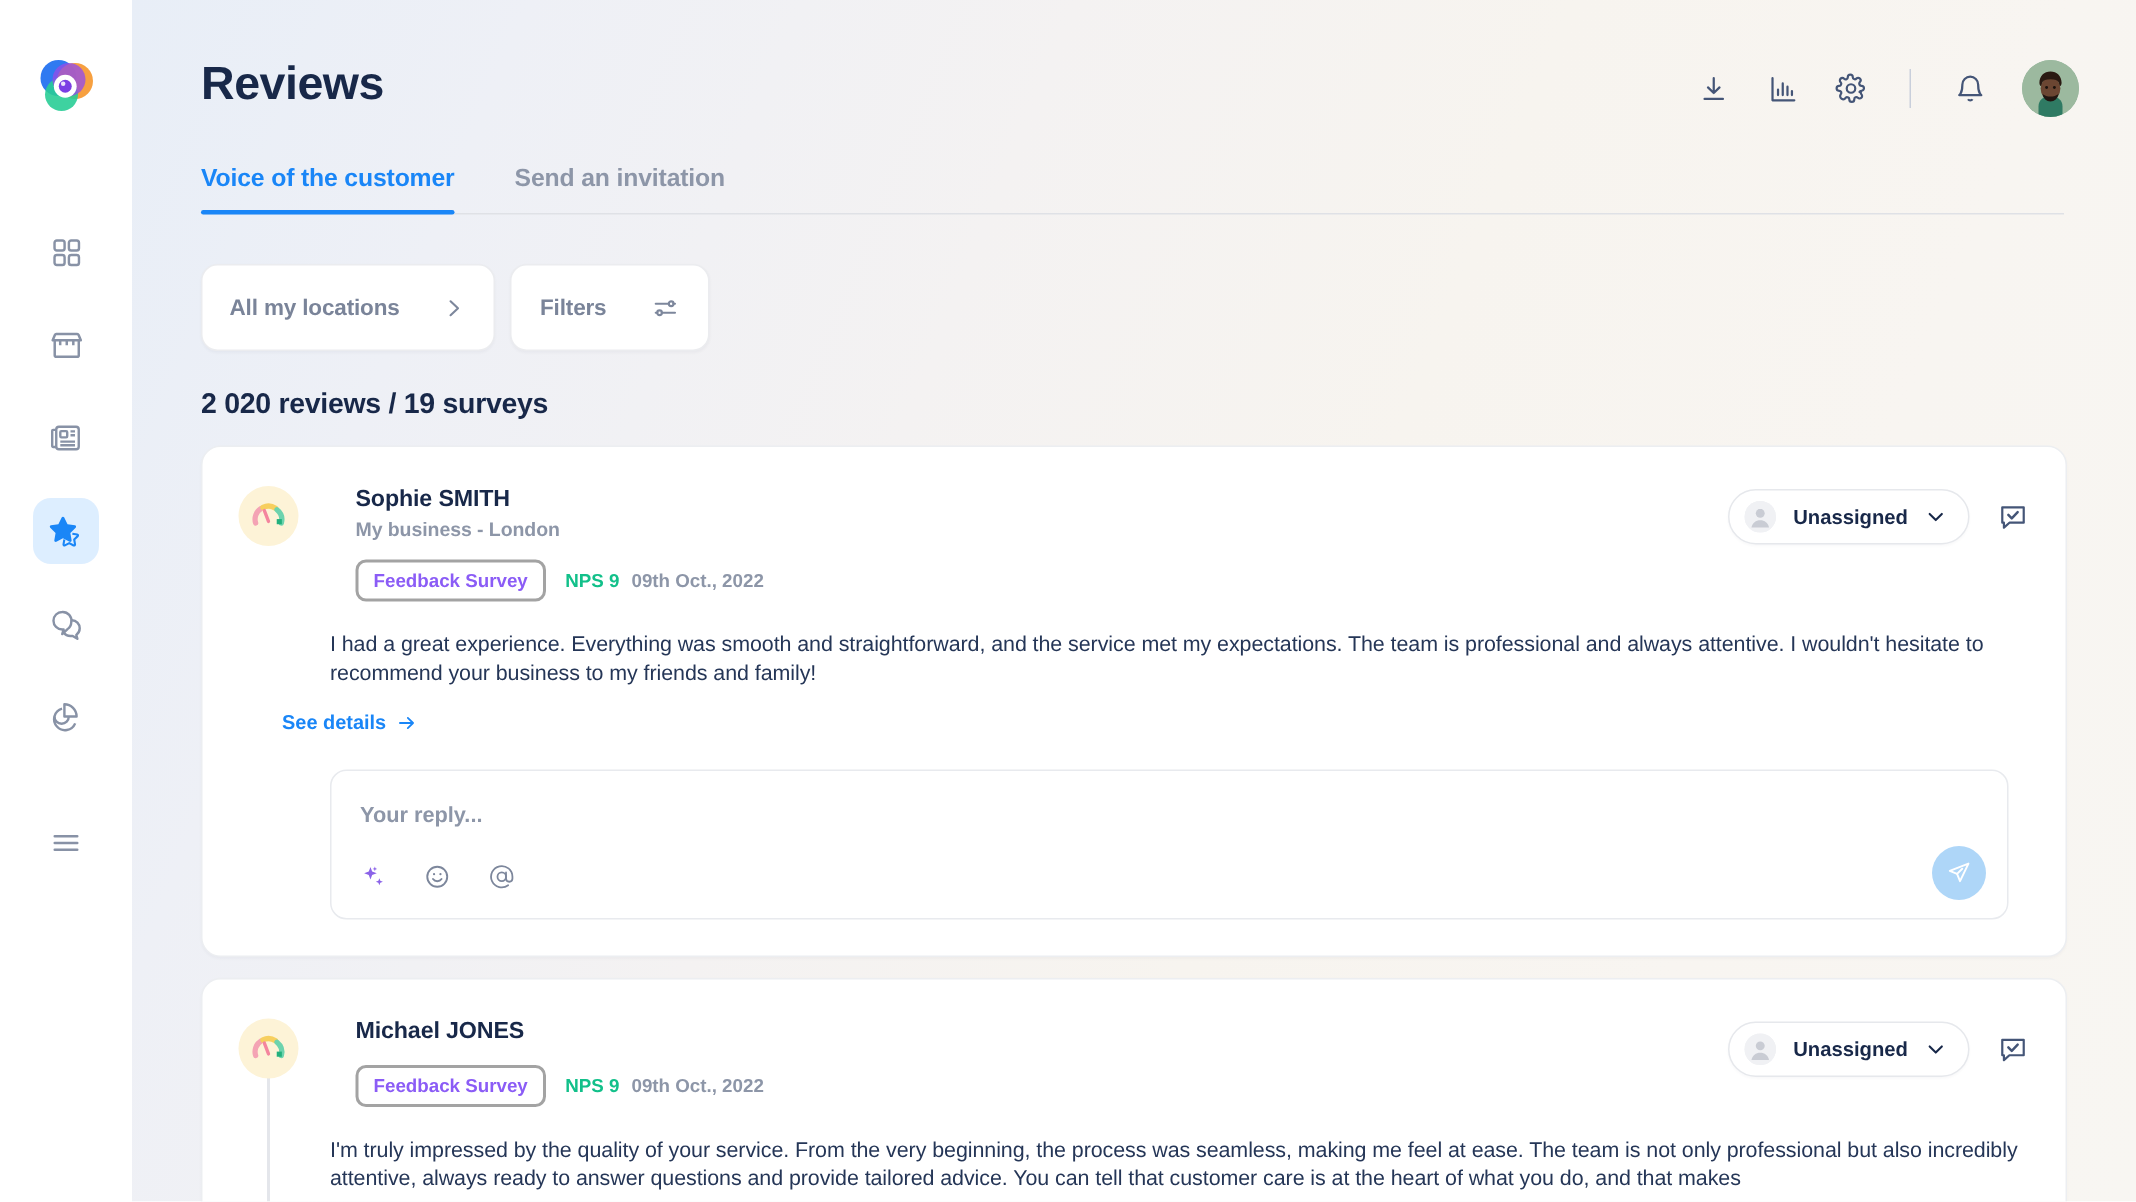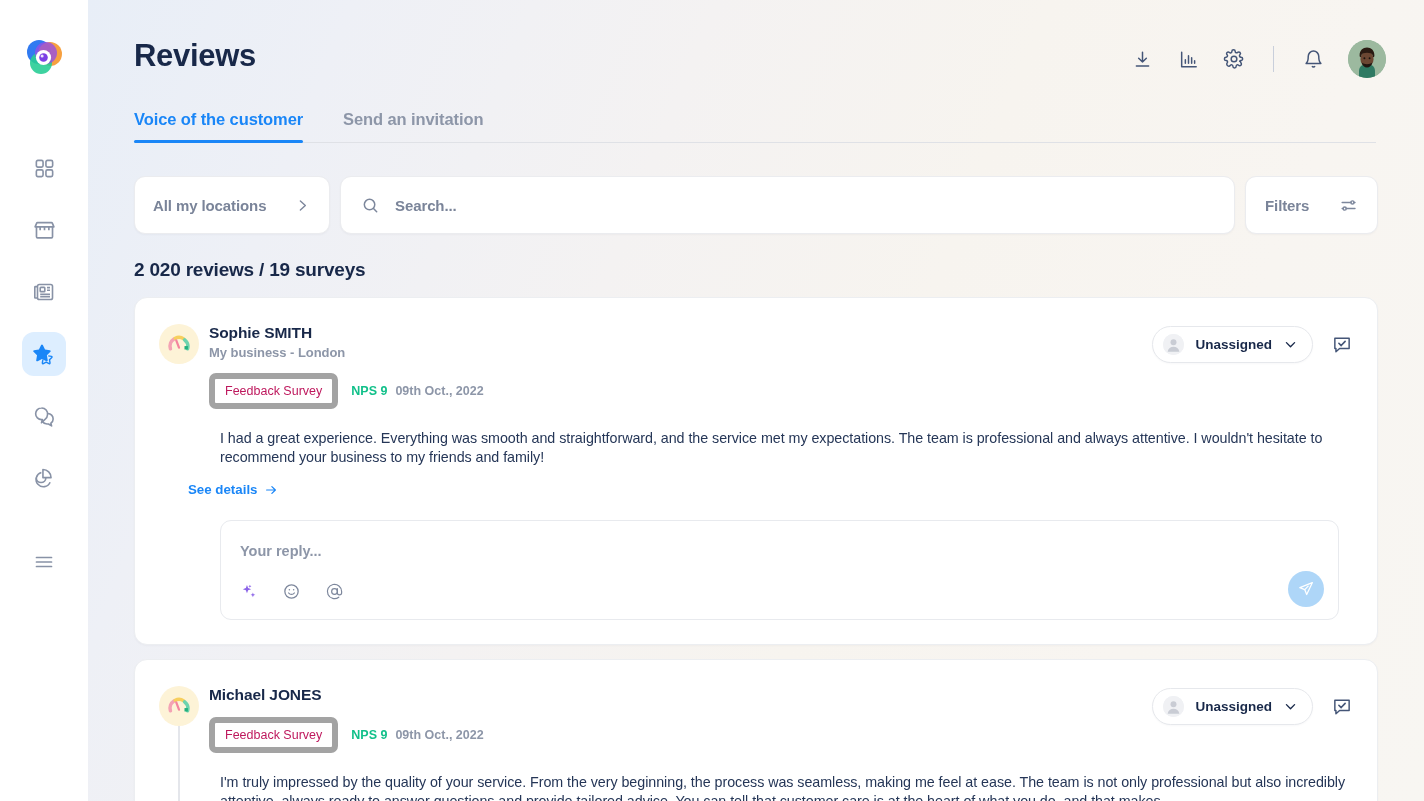--- a/index.html
+++ b/index.html
@@ -162,35 +162,35 @@
     flex: 0 0 auto;
     display: flex; align-items: center; justify-content: center;
     position: relative; z-index: 2;
   }
   .thread-line {
     position: absolute;
     left: 43px; top: 64px; bottom: -20px;
     width: 2px; background: #e4e6eb;
     border-radius: 1px;
   }
-  .card-head-text { margin-left: 10px; flex: 1; }
+  .card-head-text { margin-left: 38px; flex: 1; }
   .rev-name {
     font-size: 15.5px; font-weight: 700; color: #182849;
     letter-spacing: -0.1px;
   }
   .rev-biz {
     font-size: 13px; font-weight: 700; color: #8d96a8;
     margin-top: 3px; letter-spacing: -0.05px;
   }
   .meta-row { display: flex; align-items: center; gap: 13px; margin-top: 13px; }
   .badge {
-    border: 6px solid #a3a3a3;
+    border: 2px solid #a3a3a3;
     border-radius: 7px;
     padding: 5px 10px;
-    font-size: 12.5px; font-weight: 400; color: #be185d;
+    font-size: 12.5px; font-weight: 700; color: #8b5cf6;
     background: #fff;
   }
   .nps-val { font-size: 12.5px; font-weight: 700; color: #12c08a; }
   .rev-date { font-size: 12.5px; font-weight: 600; color: #8d96a8; margin-left: -5px; }
 
   .assign-wrap {
     display: flex; align-items: center; gap: 18px;
     margin-top: 2px; flex: 0 0 auto;
   }
   .assign-btn {
@@ -394,29 +394,20 @@
     <div class="fbox" id="loc-box">
       <span class="fbox-label">All my locations</span>
       <span class="fbox-icon">
         <svg width="17" height="17" viewBox="0 0 24 24" fill="none" stroke="currentColor" stroke-width="2" stroke-linecap="round" stroke-linejoin="round">
             <path d="M9 5.5l7 6.5-7 6.5"></path>
           </svg>
       </span>
     </div>
 
 
-    <div class="fbox" id="search-box">
-      <span class="fbox-icon">
-        <svg width="19" height="19" viewBox="0 0 24 24" fill="none" stroke="currentColor" stroke-width="1.9" stroke-linecap="round">
-            <circle cx="10.8" cy="10.8" r="6.6"></circle>
-            <path d="M15.8 15.8l4 4"></path>
-          </svg>
-      </span>
-      <span class="fbox-label">Search...</span>
-    </div>
 
     <div class="fbox" id="filters-box">
       <span class="fbox-label">Filters</span>
       <span class="fbox-icon">
         <svg width="19" height="19" viewBox="0 0 24 24" fill="none" stroke="currentColor" stroke-width="1.8" stroke-linecap="round">
           <path d="M4 8.2h11.2M18.8 8.2h1.4"></path>
             <circle cx="17" cy="8.2" r="2"></circle>
           <path d="M4 15.8h1.4M9 15.8h11.2"></path>
             <circle cx="7.2" cy="15.8" r="2"></circle>
         </svg>

